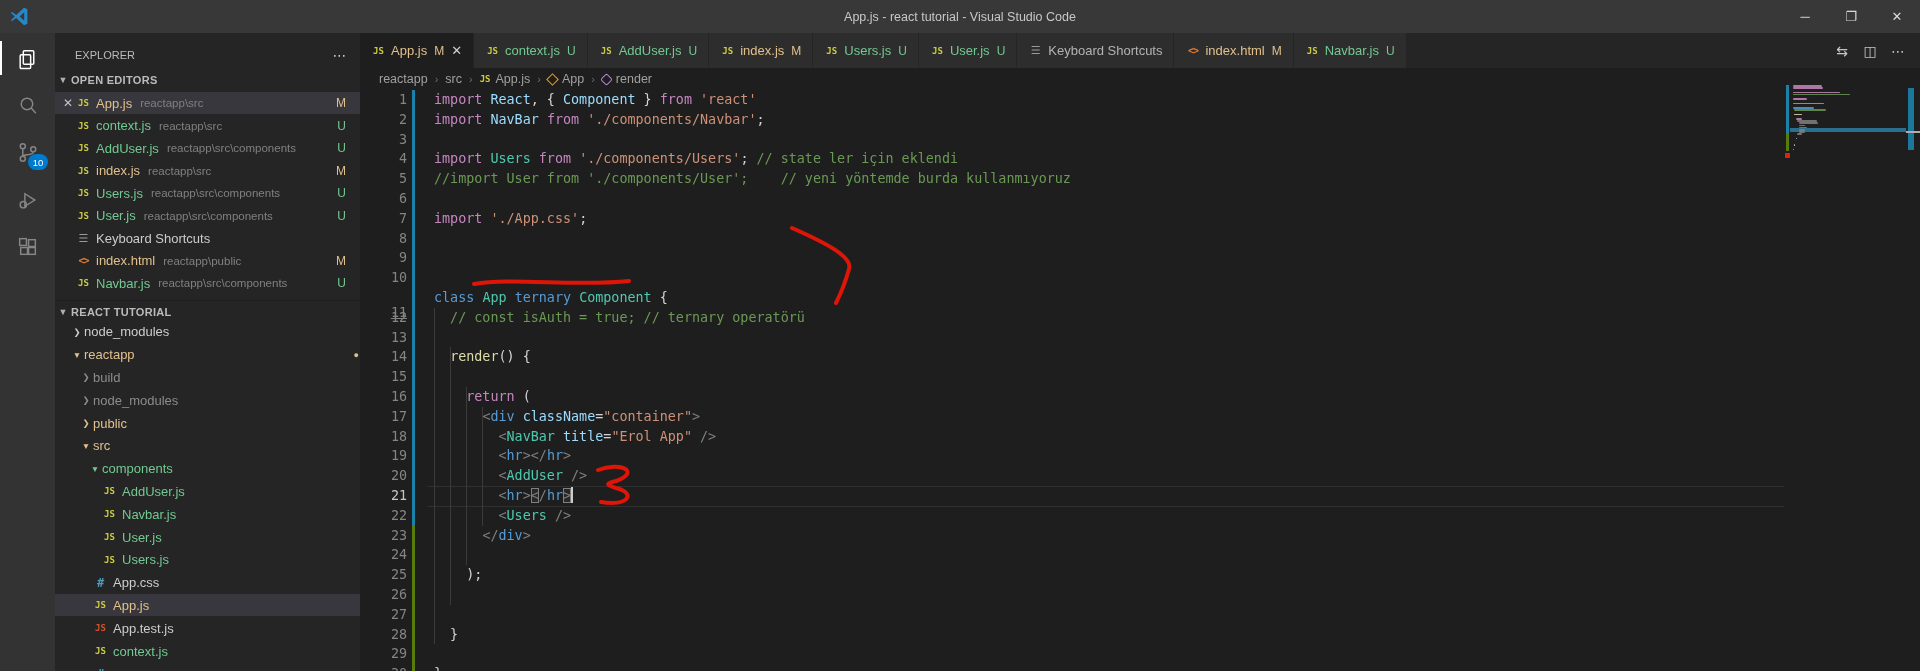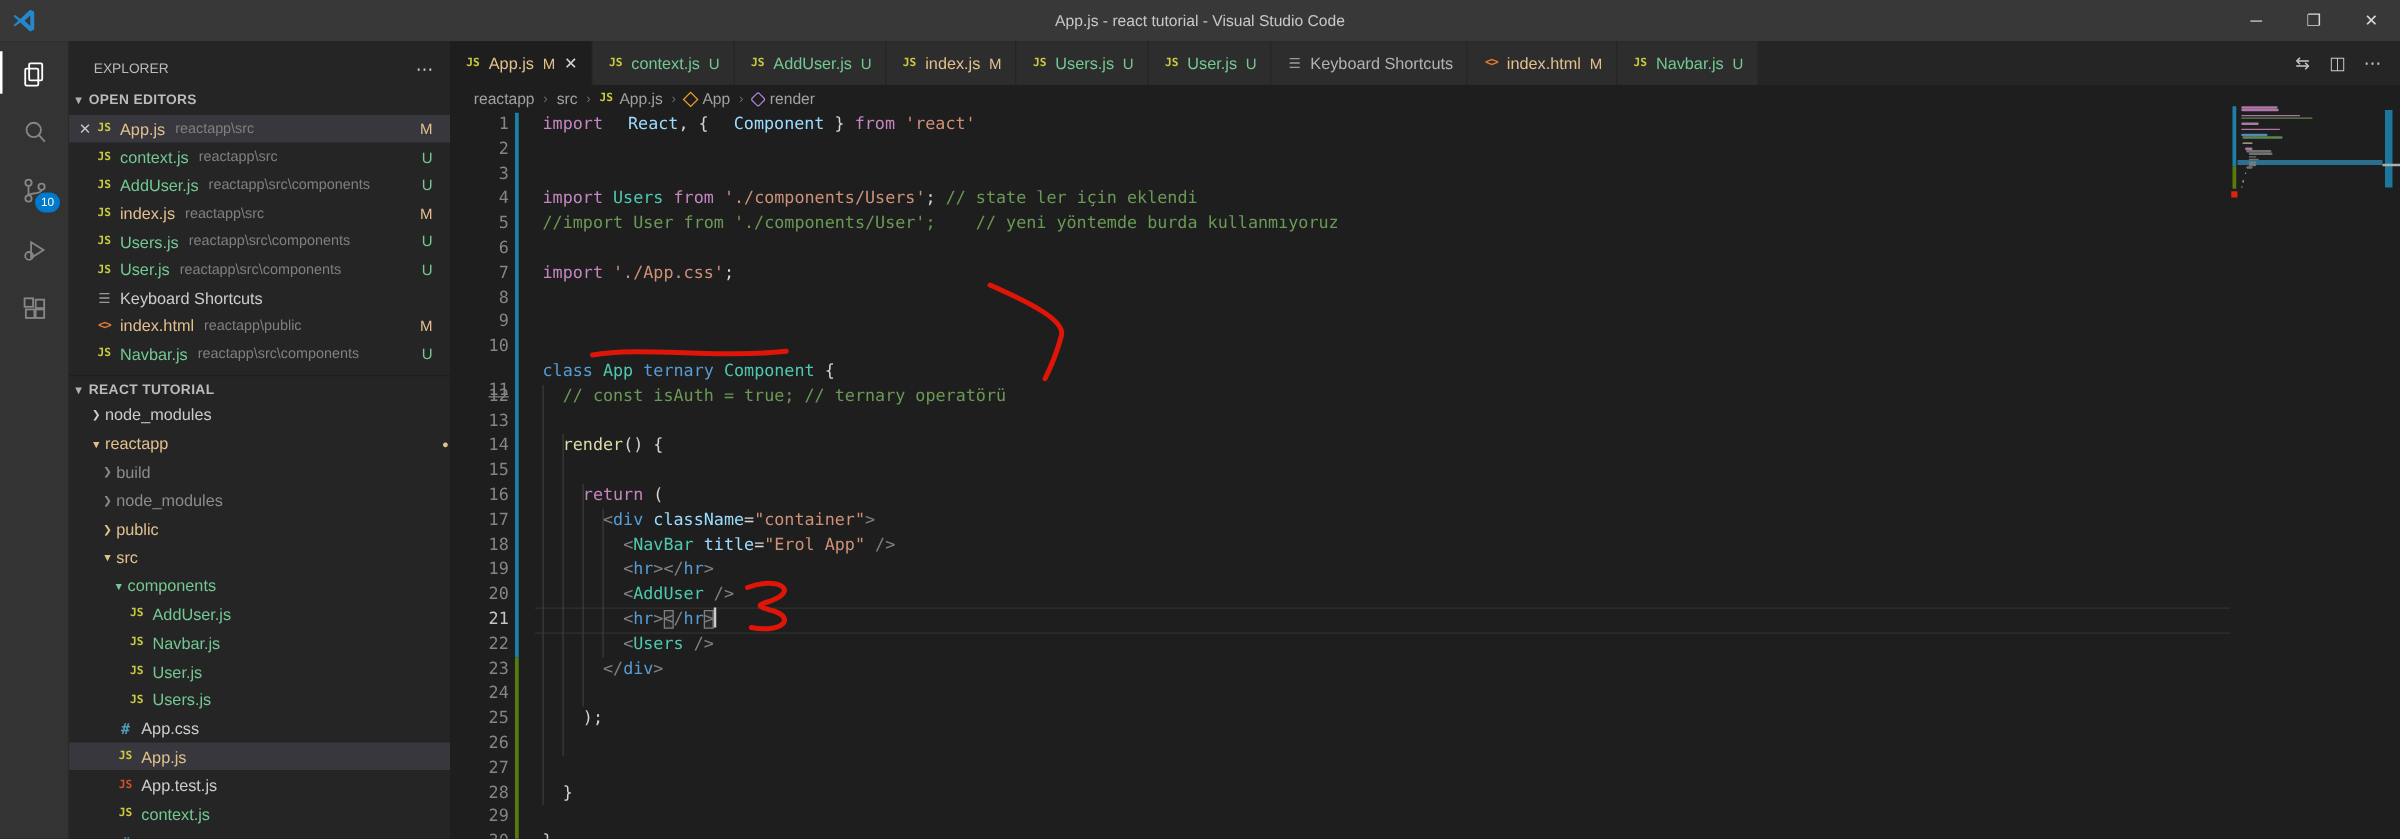--- a/index.html
+++ b/index.html
@@ -83,21 +83,21 @@
   #minimap .mm-line{position:absolute;height:1.6px;border-radius:1px;opacity:.85;}
   #mm-band{position:absolute;left:4px;width:116px;height:4px;background:rgba(45,125,165,.85);}
   #mm-gitbar-a,#mm-gitbar-b{position:absolute;left:0;width:3px;}
   #mm-redmark{position:absolute;left:-1px;width:5px;height:5px;background:#d21; }
   #overview-ruler{left:1906px;top:80px;width:14px;height:591px;}
   #ovr-teal{position:absolute;left:2px;top:8px;width:6px;height:62px;background:#1b81a8;opacity:.9;}
   #ovr-cursor{position:absolute;left:0;top:51px;width:14px;height:2px;background:#aeafad;}
   
   #annotations{left:0;top:0;width:1920px;height:671px;pointer-events:none;z-index:60;}
 </style>
-<style>.c-kw{color:#c586c0;}.c-kw2{color:#569cd6;}.c-id{color:#9cdcfe;margin-left:12px;}.c-cls{color:#4ec9b0;}.c-str{color:#ce9178;}.c-com{color:#6a9955;}.c-fn{color:#dcdcaa;}.c-pun{color:#d4d4d4;}.c-tag{color:#808080;}.c-attr{color:#9cdcfe;}</style></head>
+<style>.c-kw{color:#c586c0;}.c-kw2{color:#569cd6;}.c-id{color:#9cdcfe;}.c-cls{color:#4ec9b0;}.c-str{color:#ce9178;}.c-com{color:#6a9955;}.c-fn{color:#dcdcaa;}.c-pun{color:#d4d4d4;}.c-tag{color:#808080;}.c-attr{color:#9cdcfe;}</style></head>
 <body>
 
 <div id="titlebar" class="abs">
   <svg id="logo" class="abs" viewBox="0 0 24 24">
     <path fill="#2489ca" d="M17.2 2 L21 3.8 L21 20.2 L17.2 22 L8.2 13.6 L3.6 17.2 L2 16.2 L6.6 12 L2 7.8 L3.6 6.8 L8.2 10.4 Z M17.4 7.2 L12.2 12 L17.4 16.8 Z"></path>
   </svg>
   <div id="wintitle" class="abs">App.js - react tutorial - Visual Studio Code</div>
   <div id="wincontrols" class="abs">
     <div class="wc">─</div>
     <div class="wc">❐</div>
@@ -378,20 +378,21 @@
     <div class="curline" style="top: 396px;"></div>
     <div class="indent-guide" style="left: 74px; top: 217.8px; height: 336.6px;"></div>
     <div class="indent-guide" style="left: 90px; top: 257.4px; height: 257.4px;"></div>
     <div class="indent-guide" style="left: 106px; top: 297px; height: 178.2px;"></div>
     <div class="indent-guide" style="left: 122px; top: 316.8px; height: 118.8px;"></div>
     <div class="gitbar" style="top: 0px; height: 435.6px; background: rgb(27, 129, 168);"></div>
     <div class="gitbar" style="top: 435.6px; height: 158.4px; background: rgb(88, 124, 12);"></div>
     <div class="lnum" style="top: 0px;">1</div>
     <div class="codeline" style="top: 0px;"><span class="c-kw">import</span><span class="c-pun"> </span><span class="c-id">React</span><span class="c-pun">, { </span><span class="c-id">Component</span><span class="c-pun"> } </span><span class="c-kw">from</span><span class="c-pun"> </span><span class="c-str">'react'</span></div>
     <div class="lnum" style="top: 19.8px;">2</div>
+    <div class="codeline" style="top: 19.8px;"><span class="c-kw">import</span><span class="c-pun"> </span><span class="c-id">NavBar</span><span class="c-pun"> </span><span class="c-kw">from</span><span class="c-pun"> </span><span class="c-str">'./components/Navbar'</span><span class="c-pun">;</span></div>
     <div class="lnum" style="top: 39.6px;">3</div>
     <div class="codeline" style="top: 39.6px;"></div>
     <div class="lnum" style="top: 59.4px;">4</div>
     <div class="codeline" style="top: 59.4px;"><span class="c-kw">import</span><span class="c-pun"> </span><span class="c-cls">Users</span><span class="c-pun"> </span><span class="c-kw">from</span><span class="c-pun"> </span><span class="c-str">'./components/Users'</span><span class="c-pun">; </span><span class="c-com">// state ler için eklendi</span></div>
     <div class="lnum" style="top: 79.2px;">5</div>
     <div class="codeline" style="top: 79.2px;"><span class="c-com">//import User from './components/User';    // yeni yöntemde burda kullanmıyoruz</span></div>
     <div class="lnum" style="top: 99px;">6</div>
     <div class="codeline" style="top: 99px;"></div>
     <div class="lnum" style="top: 118.8px;">7</div>
     <div class="codeline" style="top: 118.8px;"><span class="c-kw">import</span><span class="c-pun"> </span><span class="c-str">'./App.css'</span><span class="c-pun">;</span></div>

